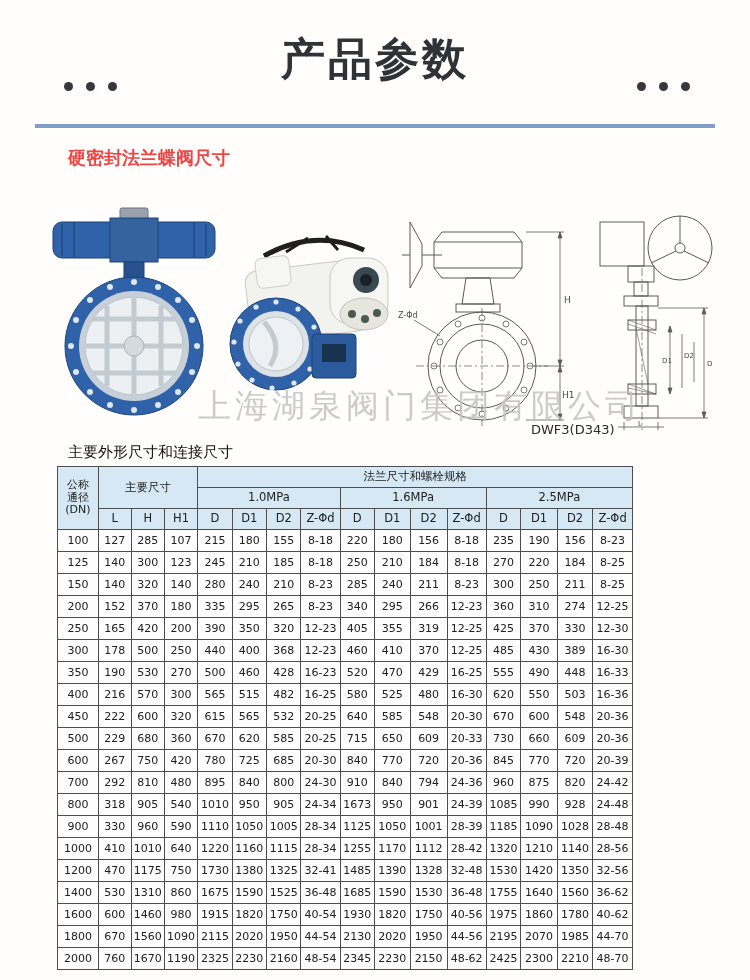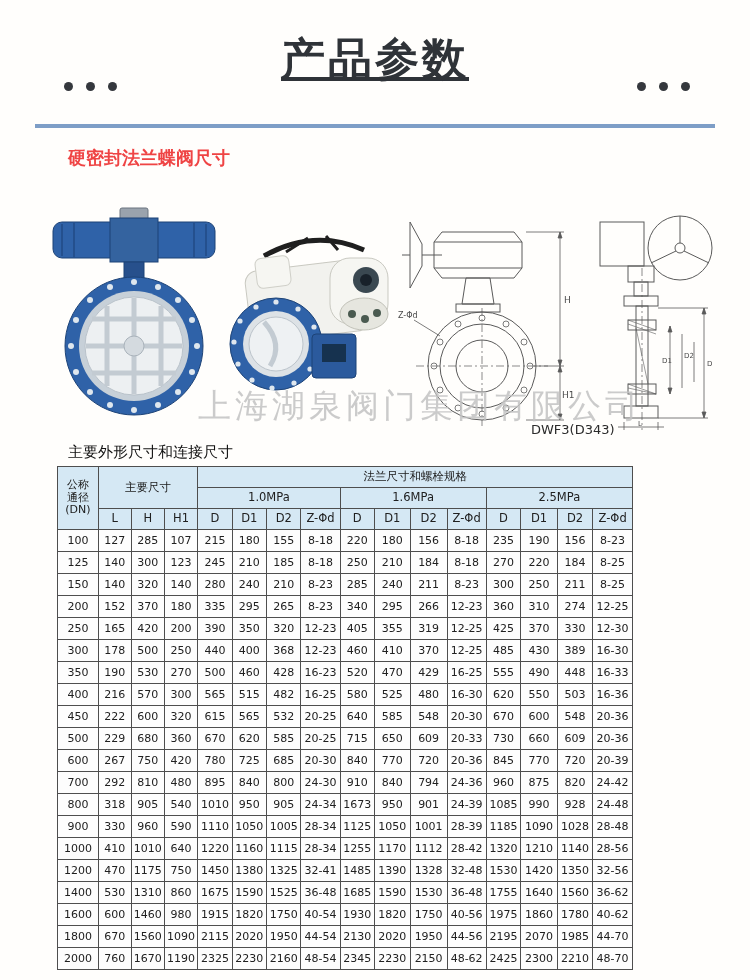--- a/index.html
+++ b/index.html
@@ -1,20 +1,20 @@
 <!DOCTYPE html>
 <html><head>
 <meta charset="utf-8">
 <style>
   html,body{margin:0;padding:0;background:#ffffff;}
   .page{position:relative;width:750px;height:980px;background:#fffefc;overflow:hidden;
         font-family:"DejaVu Sans","Liberation Sans",sans-serif;}
   
   .page-title{position:absolute;top:30px;left:0;width:750px;margin:0;text-align:center;
-        font-size:44px;font-weight:bold;color:#2f3338;letter-spacing:3px;text-decoration:underline;}
+        font-size:44px;font-weight:bold;color:#2f3338;letter-spacing:3px;}
   .dots{position:absolute;top:82px;display:flex;gap:13px;}
   .dots-left{left:64px;} .dots-right{left:637px;}
   .dot{width:9px;height:9px;border-radius:50%;background:#35383d;}
   .rule{position:absolute;top:124px;left:35px;width:680px;height:4px;background:#7e9ec7;}
   .sec1{position:absolute;top:146px;left:68px;margin:0;font-size:18px;font-weight:bold;color:#ef4444;}
   
   .fig{position:absolute;}
   .fig1{top:206px;left:50px;}  .fig2{top:222px;left:226px;}
   .fig3{top:208px;left:396px;} .fig4{top:208px;left:588px;}
   .watermark{position:absolute;top:384px;left:198px;font-size:33px;letter-spacing:4px;
@@ -551,21 +551,21 @@
             <td>1320</td>
             <td>1210</td>
             <td>1140</td>
             <td>28-56</td>
           </tr>
           <tr>
             <td>1200</td>
             <td>470</td>
             <td>1175</td>
             <td>750</td>
-            <td>1450</td>
+            <td>1730</td>
             <td>1380</td>
             <td>1325</td>
             <td>32-41</td>
             <td>1485</td>
             <td>1390</td>
             <td>1328</td>
             <td>32-48</td>
             <td>1530</td>
             <td>1420</td>
             <td>1350</td>

